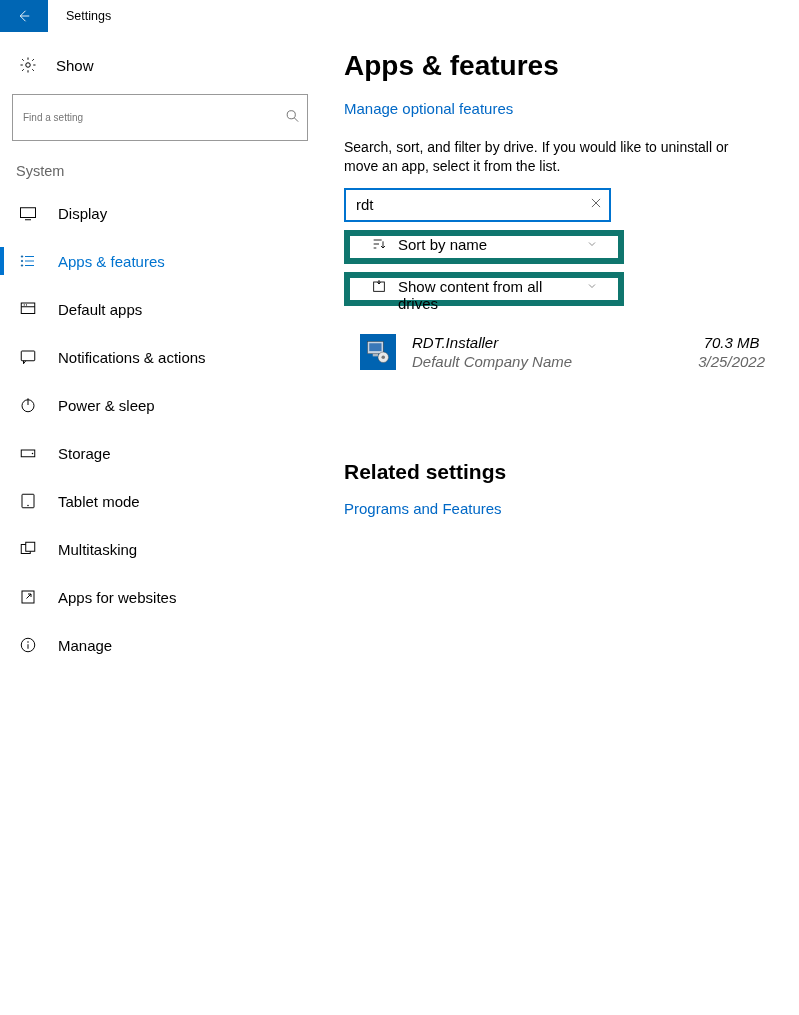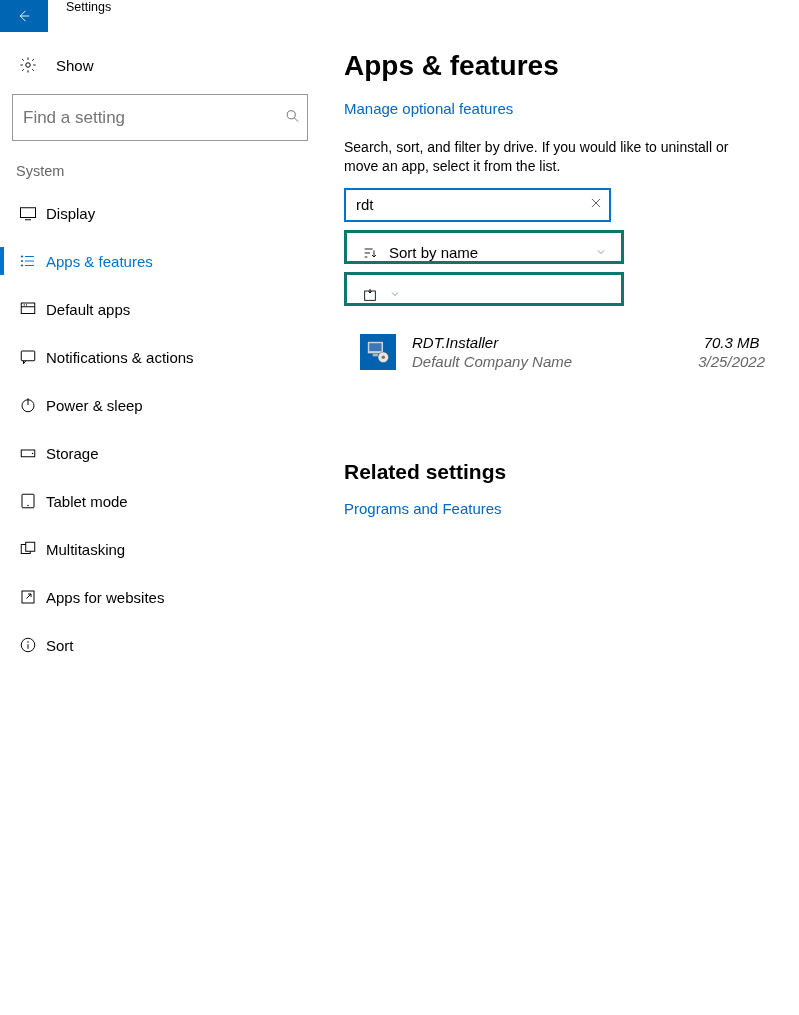--- a/index.html
+++ b/index.html
@@ -1,63 +1,63 @@
 <!DOCTYPE html>
 <html><head>
 <meta charset="utf-8">
 <style>
   * { box-sizing: border-box; margin: 0; padding: 0; font-family: "Segoe UI", Arial, sans-serif; }
   body { background: #fff; color: #000; width: 799px; height: 1015px; overflow: hidden; }
 
   
-  .titlebar { height: 32px; display: flex; align-items: flex-start; }
+  .titlebar { height: 32px; display: flex; align-items: center; }
   .back-btn { width: 48px; height: 32px; background: #0066b4; display: flex; align-items: center; justify-content: center; cursor: pointer; }
   .title-text { margin-left: 18px; font-size: 12.5px; color: #000; }
 
   
   .content { display: flex; }
   .sidebar { width: 320px; padding: 12px 12px 0 12px; }
   .main { flex: 1; padding: 18px 18px 0 24px; }
 
   
   .home-row { display: flex; align-items: center; padding: 12px 6px 14px 6px; cursor: pointer; }
   .home-row .icon { width: 20px; display: flex; justify-content: center; }
   .home-row .label { margin-left: 18px; font-size: 15px; }
 
   
   .search-wrap { position: relative; margin: 6px 0 16px 0; }
-  .search-input { width: 100%; height: 47px; border: 1px solid #999; padding: 0 34px 0 10px; font-size: 17px; color: #555; outline: none; }
+  .search-input { width: 100%; height: 47px; border: 1px solid #999; padding: 0 34px 0 10px; font-size: 10px; color: #555; outline: none; }
   .search-icon-right { position: absolute; right: 8px; top: 50%; transform: translateY(-50%); pointer-events: none; }
 
   
   .cat-header { color: #666; font-size: 14.5px; padding: 6px 4px 10px 4px; }
 
   
   .nav-items { margin-left: -12px; margin-right: -12px; }
   .nav-item { display: flex; align-items: center; height: 48px; padding-left: 18px; cursor: pointer; position: relative; }
   .nav-item .nicon { width: 20px; display: flex; justify-content: center; align-items: center; }
-  .nav-item .nlabel { margin-left: 8px; font-size: 15px; }
+  .nav-item .nlabel { margin-left: 20px; font-size: 15px; }
   .nav-item.active .nlabel { color: #0073cf; }
   .nav-item.active::before { content: ""; position: absolute; left: 0; top: 10px; bottom: 10px; width: 4px; background: #0073cf; }
   .nav-item.active .nicon svg path,
   .nav-item.active .nicon svg rect,
   .nav-item.active .nicon svg circle,
   .nav-item.active .nicon svg line { stroke: #0073cf; }
 
   
   .page-title { font-size: 28px; font-weight: 600; margin-bottom: 18px; }
   .link { color: #0068c6; font-size: 15px; cursor: pointer; }
   .intro-text { font-size: 14px; margin: 20px 0 12px 0; max-width: 420px; line-height: 1.35; }
 
   
   .app-search { position: relative; width: 267px; height: 34px; margin-bottom: 8px; }
   .app-search input { width: 100%; height: 100%; border: 2px solid #0073cf; padding: 0 34px 0 10px; font-size: 15px; outline: none; }
   .app-search .clear-x { position: absolute; right: 8px; top: 50%; transform: translateY(-50%); cursor: pointer; }
 
-  .combo { width: 280px; height: 34px; border: 3px solid #0f766e; display: flex; align-items: flex-end; padding: 0 14px; margin-bottom: 8px; font-size: 15px; cursor: pointer; position: relative; }
+  .combo { width: 280px; height: 34px; border: 6px solid #0f766e; display: flex; align-items: flex-start; padding: 0 20px; margin-bottom: 8px; font-size: 15px; cursor: pointer; position: relative; }
   .combo .cicon { width: 18px; display: flex; justify-content: center; margin-right: 10px; }
   .combo .clabel { flex: 1; }
   .combo .chev { }
 
   
   .app-item { display: flex; align-items: center; padding: 10px 16px; cursor: pointer; font-style: italic; }
   .app-icon { width: 36px; height: 36px; background: #0063b1; display: flex; align-items: center; justify-content: center; margin-right: 16px; }
   .app-info { flex: 1; }
   .app-name { font-size: 15px; }
   .app-company { font-size: 15px; color: #666; margin-top: 2px; }
@@ -198,21 +198,21 @@
         <span class="nlabel">Apps for websites</span>
       </div>
       <div class="nav-item">
         <span class="nicon">
           <svg width="18" height="18" viewBox="0 0 24 24" fill="none">
               <circle cx="12" cy="12" r="9" stroke="#000" stroke-width="1.3"></circle>
               <line x1="12" y1="11" x2="12" y2="17" stroke="#000" stroke-width="1.3"></line>
               <circle cx="12" cy="8" r="1" fill="#000"></circle>
             </svg>
         </span>
-        <span class="nlabel">Sort</span>
+        <span class="nlabel">Manage</span>
       </div>
     </div>
   </div>
 
   <div class="main">
     <h1 class="page-title">Apps &amp; features</h1>
 
     <span class="link">Manage optional features</span>
 
     <p class="intro-text">Search, sort, and filter by drive. If you would like to uninstall or move an app, select it from the list.</p>
@@ -243,20 +243,21 @@
       </span>
     </div>
 
     <div class="combo">
       <span class="cicon">
         <svg width="16" height="16" viewBox="0 0 24 24" fill="none">
             <rect x="4" y="6" width="16" height="14" stroke="#000" stroke-width="1.3"></rect>
             <path d="M12 3v6m0 0l-2.5-2.5M12 9l2.5-2.5" stroke="#000" stroke-width="1.3" fill="none"></path>
           </svg>
       </span>
+      <span class="clabel">Show content from all drives</span>
       <span class="chev">
         <svg width="12" height="12" viewBox="0 0 24 24">
             <path d="M6 9l6 6 6-6" stroke="#555" stroke-width="1.3" fill="none"></path>
           </svg>
       </span>
     </div>
 
     <div style="height:10px"></div>
 
     <div class="app-item">

